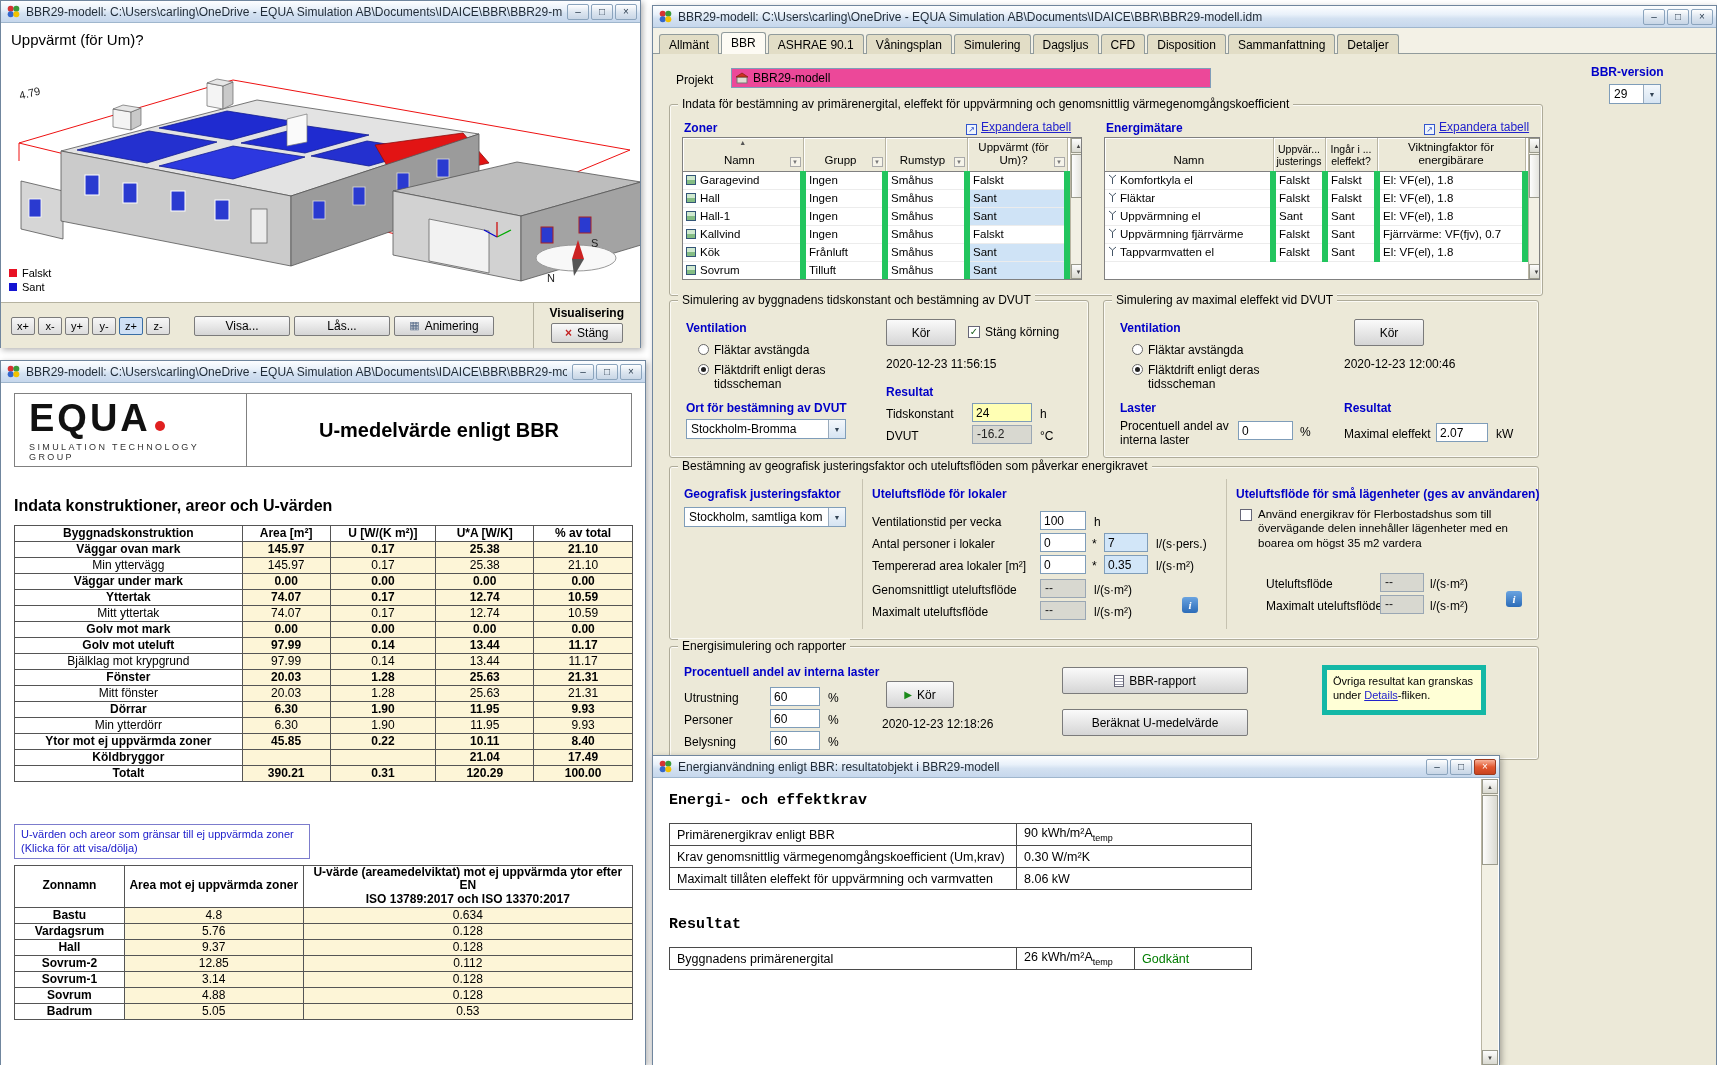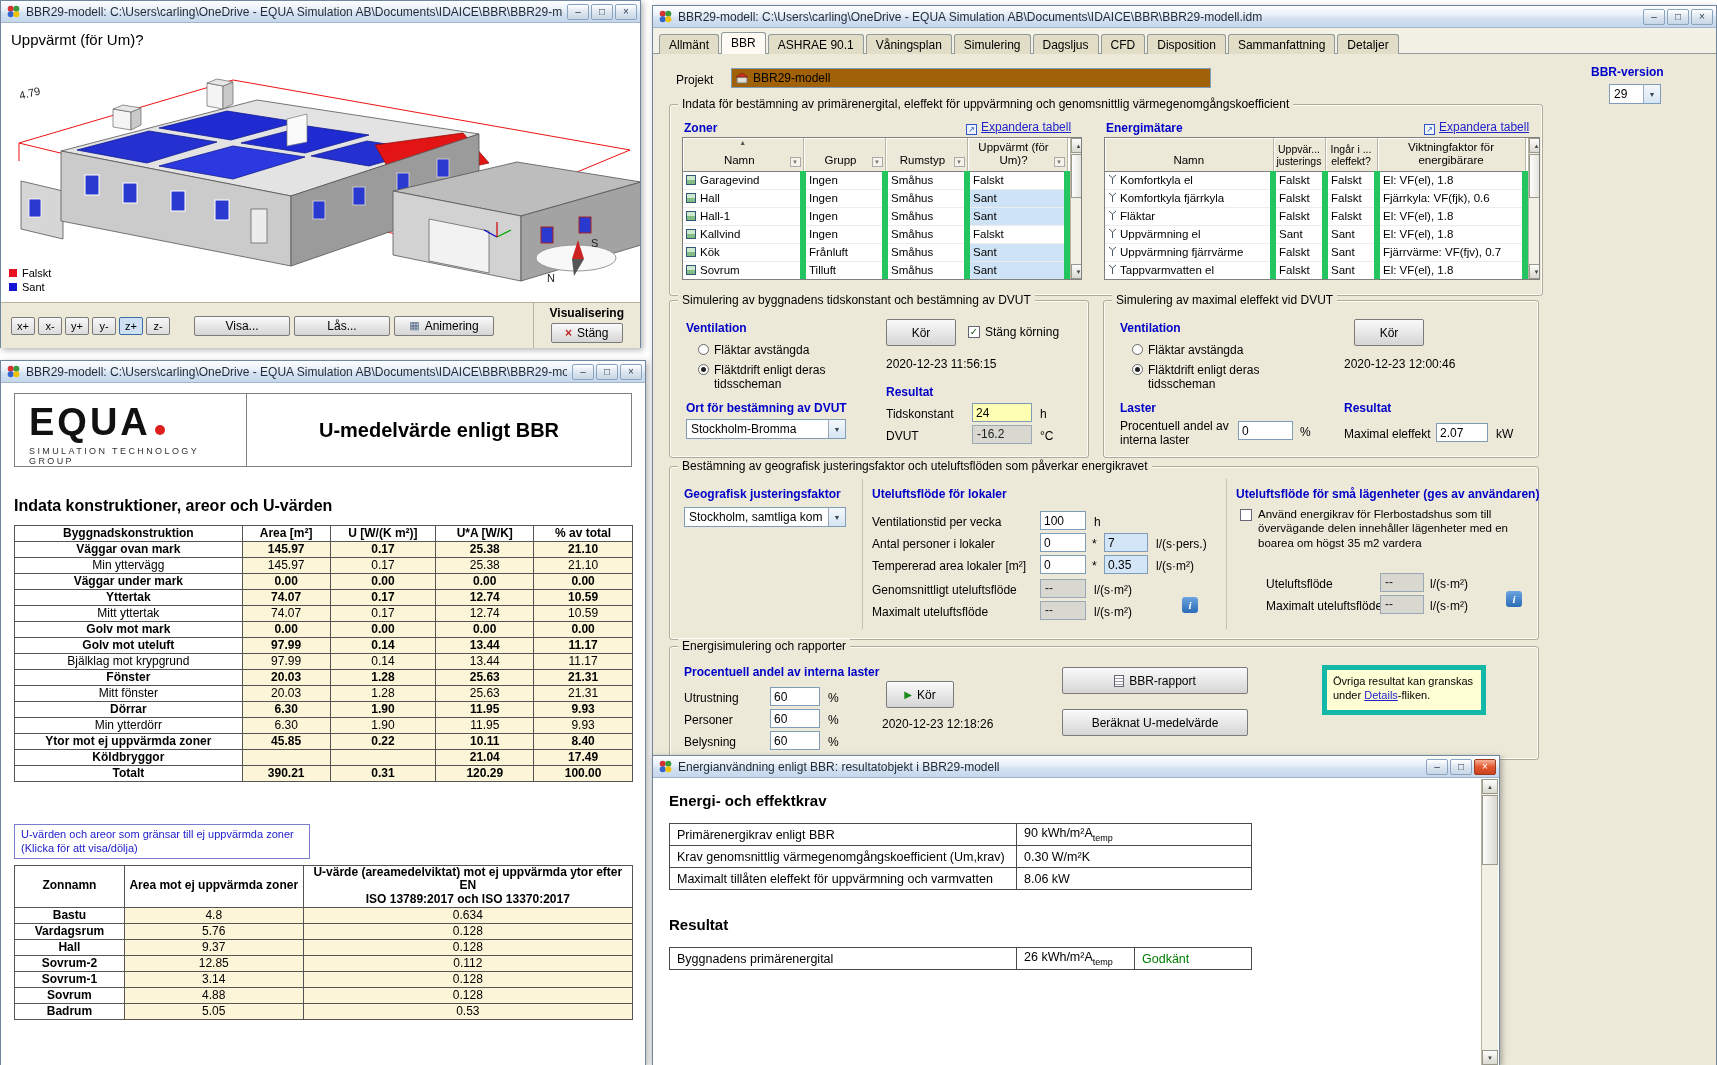--- a/index.html
+++ b/index.html
@@ -89,21 +89,21 @@
   .vissec{margin-left:auto;border-left:1px solid #b5b2a0;height:100%;padding:3px 6px 0 16px;
     display:flex;flex-direction:column;align-items:center;gap:3px;}
   .vistitle{font-weight:bold;font-size:12px;}
   .redx{color:#c22222;font-weight:bold;}
   .anicon{color:#556a88;font-size:11px;}
 
   
   #winreport{left:0;top:360px;width:646px;height:705px;}
   .repbody{height:682px;background:#fff;padding:10px 13px;overflow:hidden;font-size:12px;}
   .rephead{display:flex;border:1px solid #808080;height:74px;}
-  .logocell{width:232px;border-right:1px solid #808080;display:flex;flex-direction:column;justify-content:flex-end;padding-left:14px;}
+  .logocell{width:232px;border-right:1px solid #808080;display:flex;flex-direction:column;justify-content:center;padding-left:14px;}
   .equa{font-size:38px;font-weight:bold;letter-spacing:3px;color:#111;line-height:1;display:flex;align-items:baseline;}
   .equadot{width:10px;height:10px;border-radius:50%;background:#e02020;margin-left:4px;}
   .equasub{font-size:9px;letter-spacing:2.4px;color:#333;margin-top:5px;}
   .titlecell{flex:1;display:flex;align-items:center;justify-content:center;font-size:20px;font-weight:bold;}
   .repsection{font-size:16px;font-weight:bold;margin:30px 0 10px 0;}
   table.rep{border-collapse:collapse;width:619px;font-size:12px;}
   table.rep th,table.rep td{border:1px solid #555;padding:0 4px;height:16px;text-align:center;white-space:pre-line;line-height:1.15;}
   table.rep th{font-weight:bold;background:#fff;}
   table.rep td.val{background:#fdf5d7;}
   table.rep tr.bold{font-weight:bold;}
@@ -116,21 +116,21 @@
   .tabstrip{position:absolute;left:0;top:0;width:100%;height:26px;display:flex;align-items:flex-end;
     padding:3px 6px 0 6px;border-bottom:1px solid #919b9c;background:#f3f1e6;}
   .tab{padding:3px 9px 2px 9px;font-size:12px;border:1px solid #919b9c;border-bottom:none;border-radius:3px 3px 0 0;
     background:#e2ddc6;margin-right:2px;position:relative;top:1px;white-space:nowrap;}
   .tab.active{background:#fdfbf4;padding-bottom:4px;top:1px;z-index:2;}
   .divline{position:absolute;width:1px;background:#c6c2b0;}
 
   
   #winenergy{left:652px;top:755px;width:848px;height:310px;z-index:30;}
   .enbody{position:relative;height:287px;background:#fff;padding:14px 30px 0 16px;overflow:hidden;}
-  .enh{font-size:15px;font-weight:bold;margin-bottom:14px;}
+  .enh{font-size:15px;font-weight:bold;margin-bottom:14px;font-family:Liberation Mono, monospace;}
   table.entab{border-collapse:collapse;font-size:12.5px;margin-bottom:26px;}
   table.entab td{border:1px solid #4a4a4a;height:22px;padding:0 7px;}
   td.elbl{width:347px;}
   td.eval{width:235px;}
   td.eval2{width:118px;}
   td.estatus{width:117px;color:#007d00;}
   .enscroll{position:absolute;right:1px;top:1px;bottom:0;width:17px;background:#f2f0e4;border-left:1px solid #b9b5a3;
     display:flex;flex-direction:column;}
 
   .note{position:absolute;background:#ffffd6;border:5px solid #14b8a6;font-size:11px;line-height:1.3;padding:4px 6px;}
@@ -498,21 +498,21 @@
           <div class="tab">Våningsplan</div>
           <div class="tab">Simulering</div>
           <div class="tab">Dagsljus</div>
           <div class="tab">CFD</div>
           <div class="tab">Disposition</div>
           <div class="tab">Sammanfattning</div>
           <div class="tab">Detaljer</div>
         </nav>
 
       <span class="lbl abs" style="left:23px;top:45px;">Projekt</span>
-      <div class="abs" style="left:78px;top:40px;width:480px;height:20px;background:#a16207;border:1px solid #7f9db9;display:flex;align-items:center;padding-left:4px;">
+      <div class="abs" style="left:78px;top:40px;width:480px;height:20px;background:#ec4899;border:1px solid #7f9db9;display:flex;align-items:center;padding-left:4px;">
         <span class="picon">
           <svg viewBox="0 0 12 12" width="12" height="12">
               <rect x="1" y="5" width="10" height="6" fill="#e0ded2" stroke="#777" stroke-width="1"></rect>
               <polygon points="0,5 6,1 12,5" fill="#cc3322" stroke="#882211" stroke-width="0.8"></polygon>
             </svg>
         </span>
         <span>BBR29-modell</span>
       </div>
       <span class="lblb abs" style="left:938px;top:37px;">BBR-version</span>
       <div class="dd" style="left:956px;top:56px;width:52px;">
@@ -613,28 +613,20 @@
             </tr>
               </thead>
             <tbody>
                 <tr>
                   <td><span class="micon"><svg width="9" height="11" viewBox="0 0 9 11">
                         <path d="M4.5 10V4 M4.5 4 L1 1 M4.5 4 L8 1" stroke="#456" stroke-width="1" fill="none"></path>
                       </svg></span>Komfortkyla el</td>
                   <td>Falskt</td>
                   <td>Falskt</td>
                   <td>El: VF(el), 1.8</td>
-                </tr>
-                <tr>
-                  <td><span class="micon"><svg width="9" height="11" viewBox="0 0 9 11">
-                        <path d="M4.5 10V4 M4.5 4 L1 1 M4.5 4 L8 1" stroke="#456" stroke-width="1" fill="none"></path>
-                      </svg></span>Komfortkyla fjärrkyla</td>
-                  <td>Falskt</td>
-                  <td>Falskt</td>
-                  <td>Fjärrkyla: VF(fjk), 0.6</td>
                 </tr>
                 <tr>
                   <td><span class="micon"><svg width="9" height="11" viewBox="0 0 9 11">
                         <path d="M4.5 10V4 M4.5 4 L1 1 M4.5 4 L8 1" stroke="#456" stroke-width="1" fill="none"></path>
                       </svg></span>Fläktar</td>
                   <td>Falskt</td>
                   <td>Falskt</td>
                   <td>El: VF(el), 1.8</td>
                 </tr>
                 <tr>

